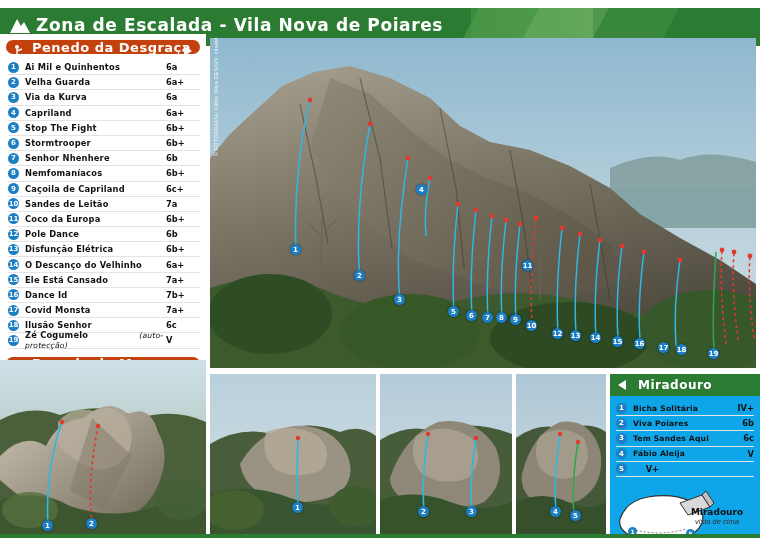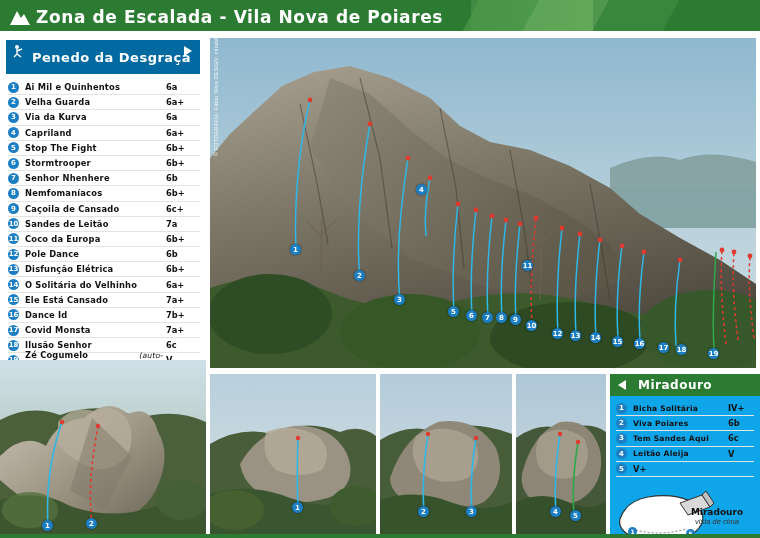--- a/index.html
+++ b/index.html
@@ -7,21 +7,21 @@
     width:760px;height:538px;
     background:#ffffff;
     font-family:"Liberation Sans", sans-serif;
     overflow:hidden;
     position:relative;
   }
   .page{position:absolute;inset:0;background:#ffffff;}
 
   
   .header{
-    position:absolute;left:0;top:0;width:760px;height:31px;
+    position:absolute;left:0;top:8px;width:760px;height:38px;
     background:#2e7d32;
     background:linear-gradient(90deg,#2c7b33 0%,#2c7b33 62%,#3e8a42 62%,#55a04f 78%,#2c7b33 78%,#2c7b33 100%);
     overflow:hidden;
     text-align:right;
   }
   .header .chev{
     position:absolute;top:0;height:34px;width:70px;
     background:#4f9b4c;transform:skewX(-28deg);opacity:.65;
   }
   .header .chev.c1{left:470px;}
@@ -30,24 +30,25 @@
   .header-title{
     position:absolute;left:36px;top:7px;
     color:#ffffff;font-size:17px;font-weight:bold;letter-spacing:.6px;
     font-family:"DejaVu Sans", sans-serif;
   }
 
   
   .left{position:absolute;left:0;top:34px;width:206px;height:504px;background:#ffffff;}
 
   .sec-title{
-    position:relative;height:34px;background:#0369a1;color:#fff;
+    position:relative;height:14px;background:#c2410c;color:#fff;
     font-size:13px;font-weight:bold;letter-spacing:.5px;
     display:flex;align-items:center;padding-left:26px;
     font-family:"DejaVu Sans", sans-serif;
+    border-radius:10px;
   }
   .sec-title .arrow{
     position:absolute;right:8px;top:6px;width:0;height:0;
     border-left:8px solid #ffffff;border-top:5px solid transparent;border-bottom:5px solid transparent;
   }
   .sec-block{margin:6px 6px 0 8px;}
 
   .route{
     display:flex;align-items:center;height:14.2px;font-size:8.6px;
     color:#111;border-bottom:1px solid #e3e3e3;
@@ -98,21 +99,21 @@
     position:relative;height:22px;background:#2c7b33;color:#fff;
     font-size:12px;font-weight:bold;letter-spacing:.5px;
     display:flex;align-items:center;padding-left:28px;
     font-family:"DejaVu Sans", sans-serif;
   }
   .mira-title .arrow-l{
     position:absolute;left:8px;top:6px;width:0;height:0;
     border-right:8px solid #ffffff;border-top:5px solid transparent;border-bottom:5px solid transparent;
   }
   .mira-list{padding:5px 6px 0 6px;}
-  .mira-list .route .gr{width:26px;}
+  .mira-list .route .gr{width:26px;text-align:right;}
   .mira-list .route .nm{font-size:7.6px;}
 
   .mira-map{position:relative;margin-top:8px;height:64px;}
   .mira-map .cap{
     position:absolute;left:72px;top:22px;text-align:center;width:70px;
   }
   .mira-map .cap .t{font-size:9px;font-weight:bold;color:#111;
     font-family:"DejaVu Sans", sans-serif;}
   .mira-map .cap .s{font-size:7.5px;font-style:italic;color:#333;}
 
@@ -197,21 +198,21 @@
           <span class="nm">Senhor Nhenhere</span>
           <span class="gr">6b</span>
         </div>
       <div class="route">
           <span class="num">8</span>
           <span class="nm">Nemfomaníacos</span>
           <span class="gr">6b+</span>
         </div>
       <div class="route">
           <span class="num">9</span>
-          <span class="nm">Caçoila de Cansado</span>
+          <span class="nm">Caçoila de Capriland</span>
           <span class="gr">6c+</span>
         </div>
       <div class="route">
           <span class="num">10</span>
           <span class="nm">Sandes de Leitão</span>
           <span class="gr">7a</span>
         </div>
       <div class="route">
           <span class="num">11</span>
           <span class="nm">Coco da Europa</span>
@@ -222,21 +223,21 @@
           <span class="nm">Pole Dance</span>
           <span class="gr">6b</span>
         </div>
       <div class="route">
           <span class="num">13</span>
           <span class="nm">Disfunção Elétrica</span>
           <span class="gr">6b+</span>
         </div>
       <div class="route">
           <span class="num">14</span>
-          <span class="nm">O Solitária do Velhinho</span>
+          <span class="nm">O Descanço do Velhinho</span>
           <span class="gr">6a+</span>
         </div>
       <div class="route">
           <span class="num">15</span>
           <span class="nm">Ele Está Cansado</span>
           <span class="gr">7a+</span>
         </div>
       <div class="route">
           <span class="num">16</span>
           <span class="nm">Dance Id</span>
@@ -514,21 +515,21 @@
           <span class="nm">Viva Poiares</span>
           <span class="gr">6b</span>
         </div>
       <div class="route">
           <span class="num">3</span>
           <span class="nm">Tem Sandes Aqui</span>
           <span class="gr">6c</span>
         </div>
       <div class="route">
           <span class="num">4</span>
-          <span class="nm">Leitão Aleija</span>
+          <span class="nm">Fábio Aleija</span>
           <span class="gr">V</span>
         </div>
       <div class="route">
           <span class="num">5</span>
           <span class="gr">V+</span>
         </div>
     </div>
 
     <div class="mira-map">
       <svg width="150" height="64" viewBox="0 0 150 64">

